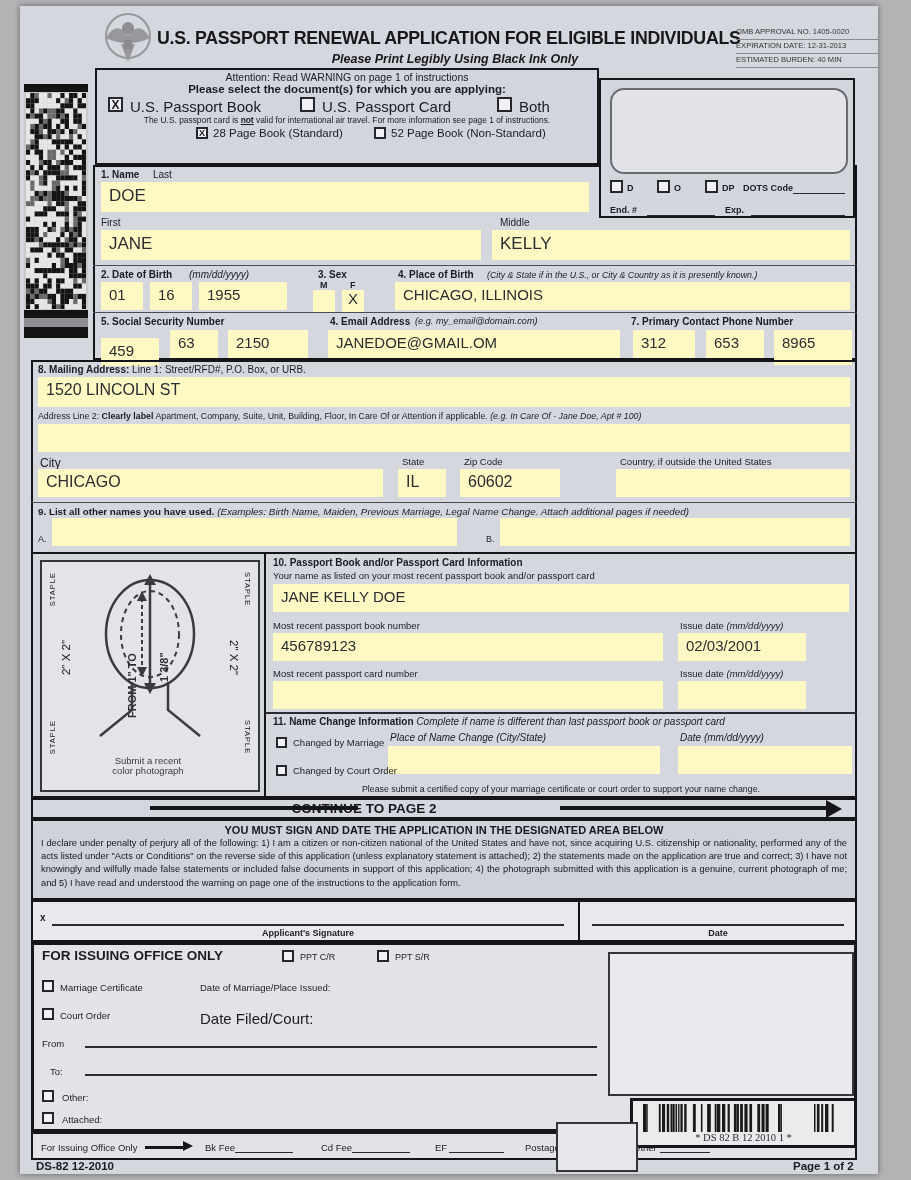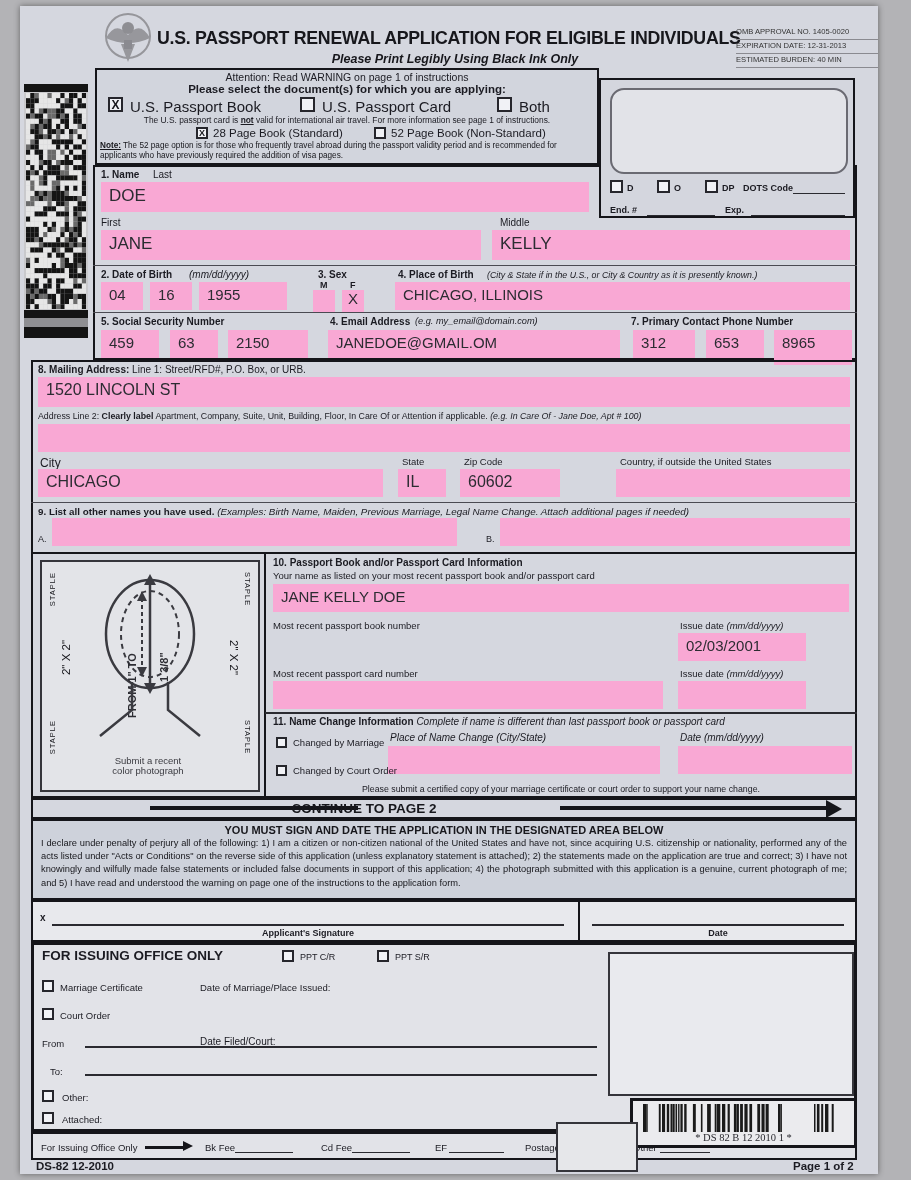--- a/index.html
+++ b/index.html
@@ -1,21 +1,21 @@
 <!DOCTYPE html>
 <html><head>
 <meta charset="utf-8">
 <style>
   html,body{margin:0;padding:0;background:#9c9c9e;}
   #page{position:relative;width:911px;height:1180px;background:#b3b3b6;
         font-family:"Liberation Sans",sans-serif;color:#17171c;overflow:hidden;}
   .paper{position:absolute;left:20px;top:6px;width:858px;height:1168px;background:#d5d7df;box-shadow:0 0 6px rgba(0,0,0,.45);}
   .abs{position:absolute;}
   .box{position:absolute;border:2px solid #15151a;box-sizing:border-box;}
-  .field{position:absolute;background:#f9a8d4;box-sizing:border-box;}
+  .field{position:absolute;background:#fef9c3;box-sizing:border-box;}
   .val{font-size:16px;color:#2c2c32;padding:4px 0 0 8px;white-space:nowrap;overflow:hidden;}
   .lbl{position:absolute;font-size:10px;white-space:nowrap;color:#1b1b22;}
   .b{font-weight:bold}.i{font-style:italic}.u{text-decoration:underline}
   .c{text-align:center}
   .cb{position:absolute;background:#f1f2f6;border:2px solid #26262c;box-sizing:border-box;
       text-align:center;font-weight:bold;color:#17171c;}
   .hline{position:absolute;border-top:1px solid #4a4a52;height:0;}
   .blank{display:inline-block;border-bottom:1px solid #2a2a30;height:10px;vertical-align:bottom;}
   .vtxt{writing-mode:vertical-rl;}
   .vtxt.flip{transform:rotate(180deg);}
@@ -653,23 +653,20 @@
 
   <div class="lbl c" style="left:95px;top:115px;width:504px;font-size:8.4px">
     <span>The U.S. passport card is </span><span class="b u">not</span><span> valid for international air travel. For more information see page 1 of instructions.</span>
   </div>
 
   <span class="cb" style="left:196px;top:127px;width:12px;height:12px;font-size:9px;line-height:9px">X</span>
   <span class="lbl" style="left:213px;top:127px;font-size:11.5px">28 Page Book (Standard)</span>
   <span class="cb" style="left:374px;top:127px;width:12px;height:12px;font-size:9px;line-height:9px"></span>
   <span class="lbl" style="left:391px;top:127px;font-size:11.5px">52 Page Book (Non-Standard)</span>
 
-  <div class="abs" style="left:100px;top:141px;width:494px;font-size:8.2px;line-height:1.25;white-space:normal">
-    <span class="b u">Note:</span><span> The 52 page option is for those who frequently travel abroad during the passport validity period  and is recommended for applicants who have previously required the addition of visa pages.</span>
-  </div>
 
   <div class="box" style="left:599px;top:78px;width:256px;height:140px;background:#d4d6de;z-index:3">
     <div class="abs" style="left:9px;top:8px;width:234px;height:82px;border:2px solid #6a6a72;border-radius:14px;background:#e2e3e8"></div>
     <span class="cb" style="left:9px;top:100px;width:13px;height:13px;font-size:10px;line-height:10px"></span>
     <span class="lbl b" style="left:26px;top:103px;font-size:9px">D</span>
     <span class="cb" style="left:56px;top:100px;width:13px;height:13px;font-size:10px;line-height:10px"></span>
     <span class="lbl b" style="left:73px;top:103px;font-size:9px">O</span>
     <span class="cb" style="left:104px;top:100px;width:13px;height:13px;font-size:10px;line-height:10px"></span>
     <span class="lbl b" style="left:121px;top:103px;font-size:9px">DP</span>
     <span class="lbl b" style="left:142px;top:103px;font-size:9px">DOTS Code</span>
@@ -687,36 +684,36 @@
   <span class="lbl b" style="left:101px;top:169px">1.  Name</span>
   <span class="lbl" style="left:153px;top:169px">Last</span>
   <div class="field val" style="left:101px;top:182px;width:488px;height:30px;font-size:17px">DOE</div>
   <span class="lbl" style="left:101px;top:217px">First</span>
   <span class="lbl" style="left:500px;top:217px">Middle</span>
   <div class="field val" style="left:101px;top:230px;width:380px;height:30px;font-size:17px">JANE</div>
   <div class="field val" style="left:492px;top:230px;width:358px;height:30px;font-size:17px">KELLY</div>
 
   <span class="lbl b" style="left:101px;top:269px">2.  Date of Birth</span>
   <span class="lbl i" style="left:189px;top:269px">(mm/dd/yyyy)</span>
-  <div class="field val" style="left:101px;top:282px;width:42px;height:28px;font-size:15px">04</div>
+  <div class="field val" style="left:101px;top:282px;width:42px;height:28px;font-size:15px">01</div>
   <div class="field val" style="left:150px;top:282px;width:42px;height:28px;font-size:15px">16</div>
   <div class="field val" style="left:199px;top:282px;width:88px;height:28px;font-size:15px">1955</div>
 
   <span class="lbl b" style="left:318px;top:269px">3.  Sex</span>
   <span class="lbl b" style="left:320px;top:280px;font-size:9px">M</span>
   <span class="lbl b" style="left:350px;top:280px;font-size:9px">F</span>
   <div class="field c" style="left:313px;top:290px;width:22px;height:22px;font-size:15px;color:#2c2c32"></div>
   <div class="field c" style="left:342px;top:290px;width:22px;height:22px;font-size:15px;color:#2c2c32">X</div>
 
   <span class="lbl b" style="left:398px;top:269px">4.  Place of Birth</span>
   <span class="lbl i" style="left:487px;top:269.5px;font-size:8.8px">(City &amp; State if in the U.S., or City &amp; Country as it is presently known.)</span>
   <div class="field val" style="left:395px;top:282px;width:455px;height:28px;font-size:15px">CHICAGO, ILLINOIS</div>
 
   <span class="lbl b" style="left:101px;top:316px">5. Social Security Number</span>
-  <div class="field val" style="left:101px;top:330px;width:58px;height:28px;font-size:15px">459</div>
+  <div class="field val" style="left:101px;top:338px;width:58px;height:28px;font-size:15px">459</div>
   <div class="field val" style="left:170px;top:330px;width:48px;height:28px;font-size:15px">63</div>
   <div class="field val" style="left:228px;top:330px;width:80px;height:28px;font-size:15px">2150</div>
 
   <span class="lbl b" style="left:330px;top:316px">4. Email Address</span>
   <span class="lbl i" style="left:415px;top:316px;font-size:9.2px">(e.g. my_email@domain.com)</span>
   <div class="field val" style="left:328px;top:330px;width:292px;height:28px;font-size:15px">JANEDOE@GMAIL.OM</div>
 
   <span class="lbl b" style="left:631px;top:316px">7. Primary Contact Phone Number</span>
   <div class="field val" style="left:633px;top:330px;width:62px;height:28px;font-size:15px">312</div>
   <div class="field val" style="left:706px;top:330px;width:58px;height:28px;font-size:15px">653</div>
@@ -775,20 +772,21 @@
       <div>Submit a recent</div>
       <div>color photograph</div>
     </div>
   </div>
 
   <span class="lbl b" style="left:273px;top:557px">10. Passport Book and/or Passport Card Information</span>
   <span class="lbl" style="left:273px;top:570px;font-size:9.5px">Your name as listed on your most recent passport book and/or passport card</span>
   <div class="field val" style="left:273px;top:584px;width:576px;height:28px;font-size:15px">JANE KELLY DOE</div>
   <span class="lbl" style="left:273px;top:620px;font-size:9.5px">Most recent passport book number</span>
   <span class="lbl" style="left:680px;top:620px;font-size:9.5px"><span>Issue date </span><span class="i">(mm/dd/yyyy)</span></span>
+  <div class="field val" style="left:273px;top:633px;width:390px;height:28px;font-size:15px">456789123</div>
   <div class="field val" style="left:678px;top:633px;width:128px;height:28px;font-size:15px">02/03/2001</div>
   <span class="lbl" style="left:273px;top:668px;font-size:9.5px">Most recent passport card number</span>
   <span class="lbl" style="left:680px;top:668px;font-size:9.5px"><span>Issue date </span><span class="i">(mm/dd/yyyy)</span></span>
   <div class="field val" style="left:273px;top:681px;width:390px;height:28px;font-size:15px"></div>
   <div class="field val" style="left:678px;top:681px;width:128px;height:28px;font-size:15px"></div>
 
   <div class="hline" style="left:265px;top:712px;width:592px;border-top-width:2px;border-top-color:#2a2a30"></div>
   <div class="lbl" style="left:273px;top:716px"><span class="b">11. Name Change Information </span><span class="i">Complete if name is different than last passport book or passport card</span></div>
   <span class="cb" style="left:276px;top:737px;width:11px;height:11px;font-size:8px;line-height:8px"></span>
   <span class="lbl" style="left:293px;top:737px;font-size:9.5px">Changed by Marriage</span>
@@ -825,21 +823,21 @@
   <span class="lbl" style="left:300px;top:952px;font-size:9px">PPT C/R</span>
   <span class="cb" style="left:377px;top:950px;width:12px;height:12px;font-size:9px;line-height:9px"></span>
   <span class="lbl" style="left:395px;top:952px;font-size:9px">PPT S/R</span>
 
   <span class="cb" style="left:42px;top:980px;width:12px;height:12px;font-size:9px;line-height:9px"></span>
   <span class="lbl" style="left:60px;top:982px;font-size:9.5px">Marriage Certificate</span>
   <span class="lbl" style="left:200px;top:982px;font-size:9.5px">Date of Marriage/Place Issued:</span>
 
   <span class="cb" style="left:42px;top:1008px;width:12px;height:12px;font-size:9px;line-height:9px"></span>
   <span class="lbl" style="left:60px;top:1010px;font-size:9.5px">Court Order</span>
-  <span class="lbl" style="left:200px;top:1036px;font-size:10px">Date Filed/Court:</span>
+  <span class="lbl" style="left:200px;top:1010px;font-size:15px">Date Filed/Court:</span>
 
   <span class="lbl" style="left:42px;top:1038px;font-size:9.5px">From</span>
   <div class="hline" style="left:85px;top:1046px;width:512px;border-top-width:2px;border-top-color:#2a2a30"></div>
   <span class="lbl" style="left:50px;top:1066px;font-size:9.5px">To:</span>
   <div class="hline" style="left:85px;top:1074px;width:512px;border-top-width:2px;border-top-color:#2a2a30"></div>
 
   <span class="cb" style="left:42px;top:1090px;width:12px;height:12px;font-size:9px;line-height:9px"></span>
   <span class="lbl" style="left:62px;top:1092px;font-size:9.5px">Other:</span>
   <span class="cb" style="left:42px;top:1112px;width:12px;height:12px;font-size:9px;line-height:9px"></span>
   <span class="lbl" style="left:62px;top:1114px;font-size:9.5px">Attached:</span>

